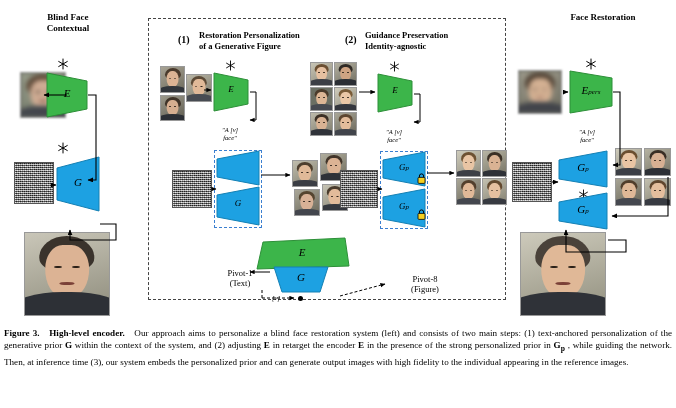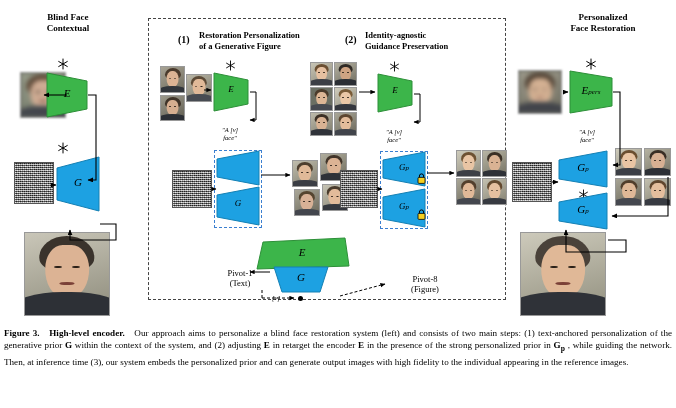--- a/index.html
+++ b/index.html
@@ -376,22 +376,22 @@
       <path d="M 100,42 L 106,42 L 106,70 L 100,70"></path>
 
       <path d="M 62,139 L 66,139"></path>
 
       <path d="M 111,125 L 140,125"></path>
     </g>
   </svg>
 
   <div class="abs step-num" style="left:345px; top:34px;">(2)</div>
   <div class="abs step-title" style="left:365px; top:30px; width:110px;">
+    <div>Guidance Preservation</div>
     <div>Identity-agnostic</div>
-    <div>Guidance Preservation</div>
   </div>
 
   <div class="photo" style="left:310px; top:62px; width:23px; height:24px;">
     <div class="bg" style="background:linear-gradient(150deg,#c8c5b5,#8a8778);"></div>
     <div class="hair" style="top:4%; width:70%; height:42%; background:#6b4f32;"></div>
     <div class="face" style="top:16%; width:56%; height:62%; background:#e6c0a0;"></div>
     <div class="eye" style="left:34%; top:42%;"></div>
     <div class="eye" style="left:56%; top:42%;"></div>
     <div class="shoulders" style="width:126%; height:26%; background:#3c3f46;"></div>
   </div>
@@ -579,21 +579,20 @@
     </defs>
     <g stroke="#000" stroke-width="1" fill="none">
       <path d="M 70,22 L 50,22" marker-end="url(#ah4)"></path>
       <path d="M 140,46 L 185,34" marker-end="url(#ah4)" stroke-dasharray="3 2"></path>
       <path d="M 62,48 L 94,48" marker-end="url(#ah4)" stroke-dasharray="3 2"></path>
       <path d="M 62,48 L 62,38" stroke-dasharray="3 2"></path>
     </g>
   </svg>
 
   <div class="abs col-title" style="left:548px; top:12px; width:110px;">
-    <div>Personalized</div>
     <div>Face Restoration</div>
   </div>
 
   <div class="photo blur" style="left:518px; top:70px; width:44px; height:44px;">
     <div class="bg" style="background:linear-gradient(160deg,#a39f8e,#6e6b5c);"></div>
     <div class="hair" style="top:3%; width:72%; height:44%; background:#4a3a2b;"></div>
     <div class="face" style="top:16%; width:56%; height:62%; background:#ddb695;"></div>
     <div class="eye" style="left:34%; top:42%;"></div>
     <div class="eye" style="left:56%; top:42%;"></div>
     <div class="mouth" style="top:62%;"></div>

